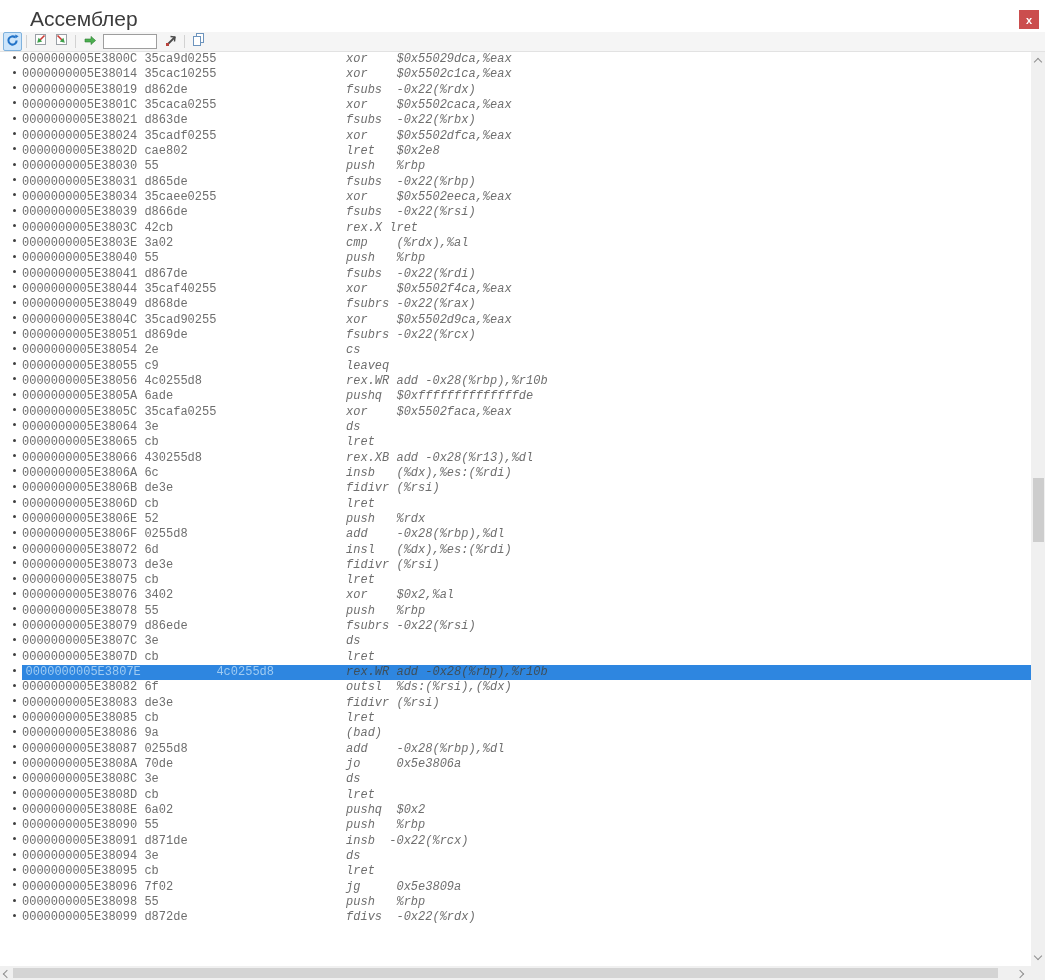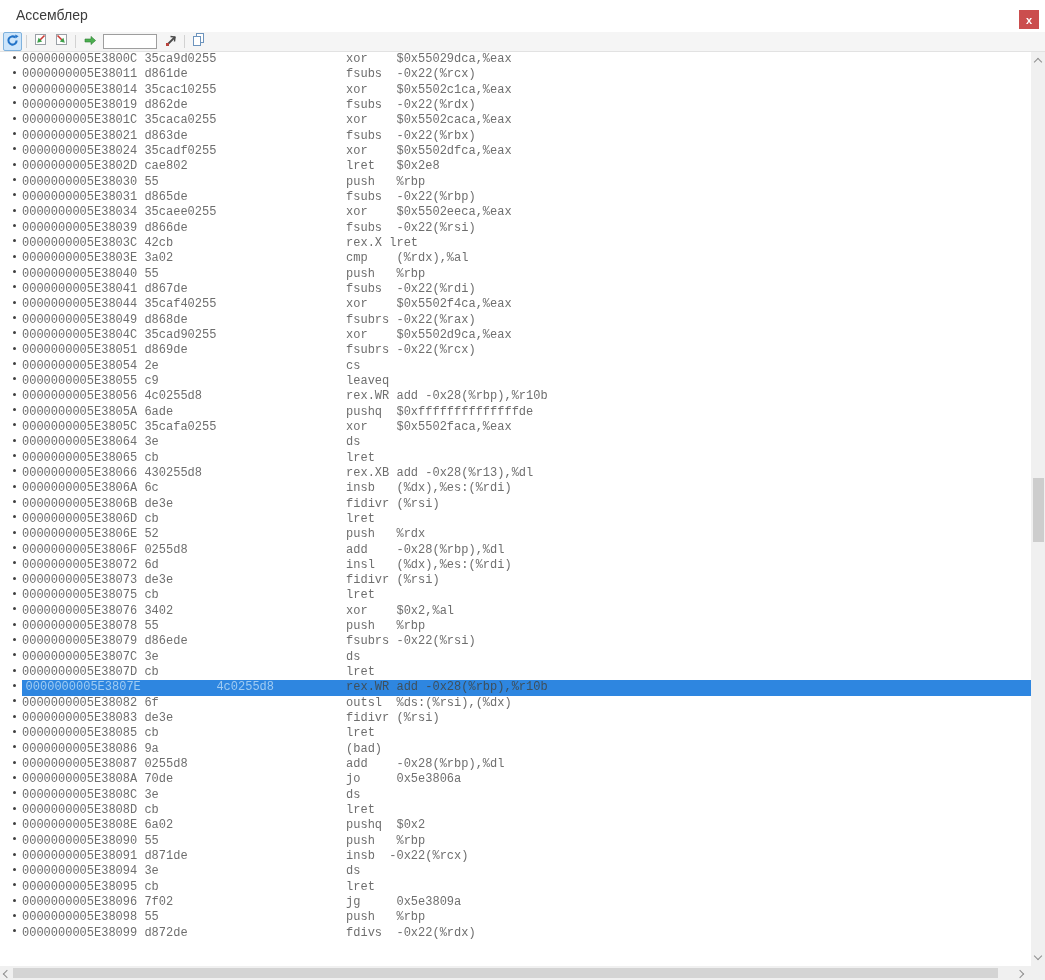--- a/index.html
+++ b/index.html
@@ -1,21 +1,21 @@
 <!DOCTYPE html>
 <html><head>
 <meta charset="utf-8">
 <style>
   html,body{margin:0;padding:0;background:#ffffff;}
   .window{position:relative;width:1045px;height:980px;background:#fff;overflow:hidden;
           font-family:"Liberation Sans",sans-serif;}
 
   
   .titlebar{position:absolute;left:0;top:0;width:1045px;height:32px;background:#fff;}
-  .title{position:absolute;left:16px;top:7px;font-size:14px;color:#3c3c3c;}
+  .title{position:absolute;left:30px;top:7px;font-size:21px;color:#3c3c3c;}
   .close-btn{position:absolute;left:1019px;top:10px;width:20px;height:19px;background:#cb4e4e;
              color:#fff;font-size:11px;font-weight:bold;display:flex;align-items:center;
              justify-content:center;cursor:default;}
 
   
   .toolbar{position:absolute;left:0;top:32px;width:1045px;height:20px;background:#f5f5f5;
            border-bottom:1px solid #e2e2e2;display:flex;align-items:center;
            padding-left:2px;box-sizing:border-box;}
   .tbtn{height:17px;min-width:17px;display:flex;align-items:center;justify-content:center;
         margin:0 1px;background:transparent;border:1px solid transparent;}
@@ -27,21 +27,21 @@
   
   .content{position:absolute;left:0;top:52px;width:1031px;height:914px;background:#fff;overflow:hidden;}
   .row{height:15.34px;line-height:15.34px;display:flex;
        font-family:"Liberation Mono","DejaVu Sans Mono",monospace;
        font-size:12px;color:#6e6e6e;}
   .gutter{flex:0 0 22px;position:relative;}
   .dot{position:absolute;left:13px;top:3.5px;width:3px;height:3px;background:#3f3f3f;border-radius:50%;}
   .rowbody{flex:1;display:flex;overflow:hidden;}
   .addr{flex:0 0 auto;width:17ch;white-space:pre;}
   .bytes{flex:0 0 auto;width:28ch;white-space:pre;}
-  .insn{white-space:pre;}
+  .insn{white-space:pre;font-style:italic;}
   .row.selected .rowbody{background:#2e86e0;}
   .row.selected .addr,.row.selected .bytes{color:#9fcbf2;text-align:center;}
   .row.selected .insn{color:#3e4f5b;}
 
   
   .vscroll{position:absolute;left:1031px;top:52px;width:14px;height:914px;background:#f0f0f0;}
   .vthumb{position:absolute;left:1.5px;top:426px;width:11px;height:64px;background:#cdcdcd;}
   .hscroll{position:absolute;left:0;top:966px;width:1031px;height:14px;background:#f0f0f0;}
   .hthumb{position:absolute;left:13px;top:2px;width:985px;height:10px;background:#d4d4d4;}
   .corner{position:absolute;left:1031px;top:966px;width:14px;height:14px;background:#f0f0f0;}
@@ -131,30 +131,20 @@
         <span class="addr">0000000005E3800C</span>
         <span class="bytes">35ca9d0255</span>
         <span class="insn">xor    $0x55029dca,%eax</span>
       </span>
     </div>
         <div class="row">
       <span class="gutter">
         <span class="dot"></span>
       </span>
       <span class="rowbody">
-        <span class="addr">0000000005E38011</span>
-        <span class="bytes">d861de</span>
-        <span class="insn">fsubs  -0x22(%rcx)</span>
-      </span>
-    </div>
-        <div class="row">
-      <span class="gutter">
-        <span class="dot"></span>
-      </span>
-      <span class="rowbody">
         <span class="addr">0000000005E38014</span>
         <span class="bytes">35cac10255</span>
         <span class="insn">xor    $0x5502c1ca,%eax</span>
       </span>
     </div>
         <div class="row">
       <span class="gutter">
         <span class="dot"></span>
       </span>
       <span class="rowbody">

